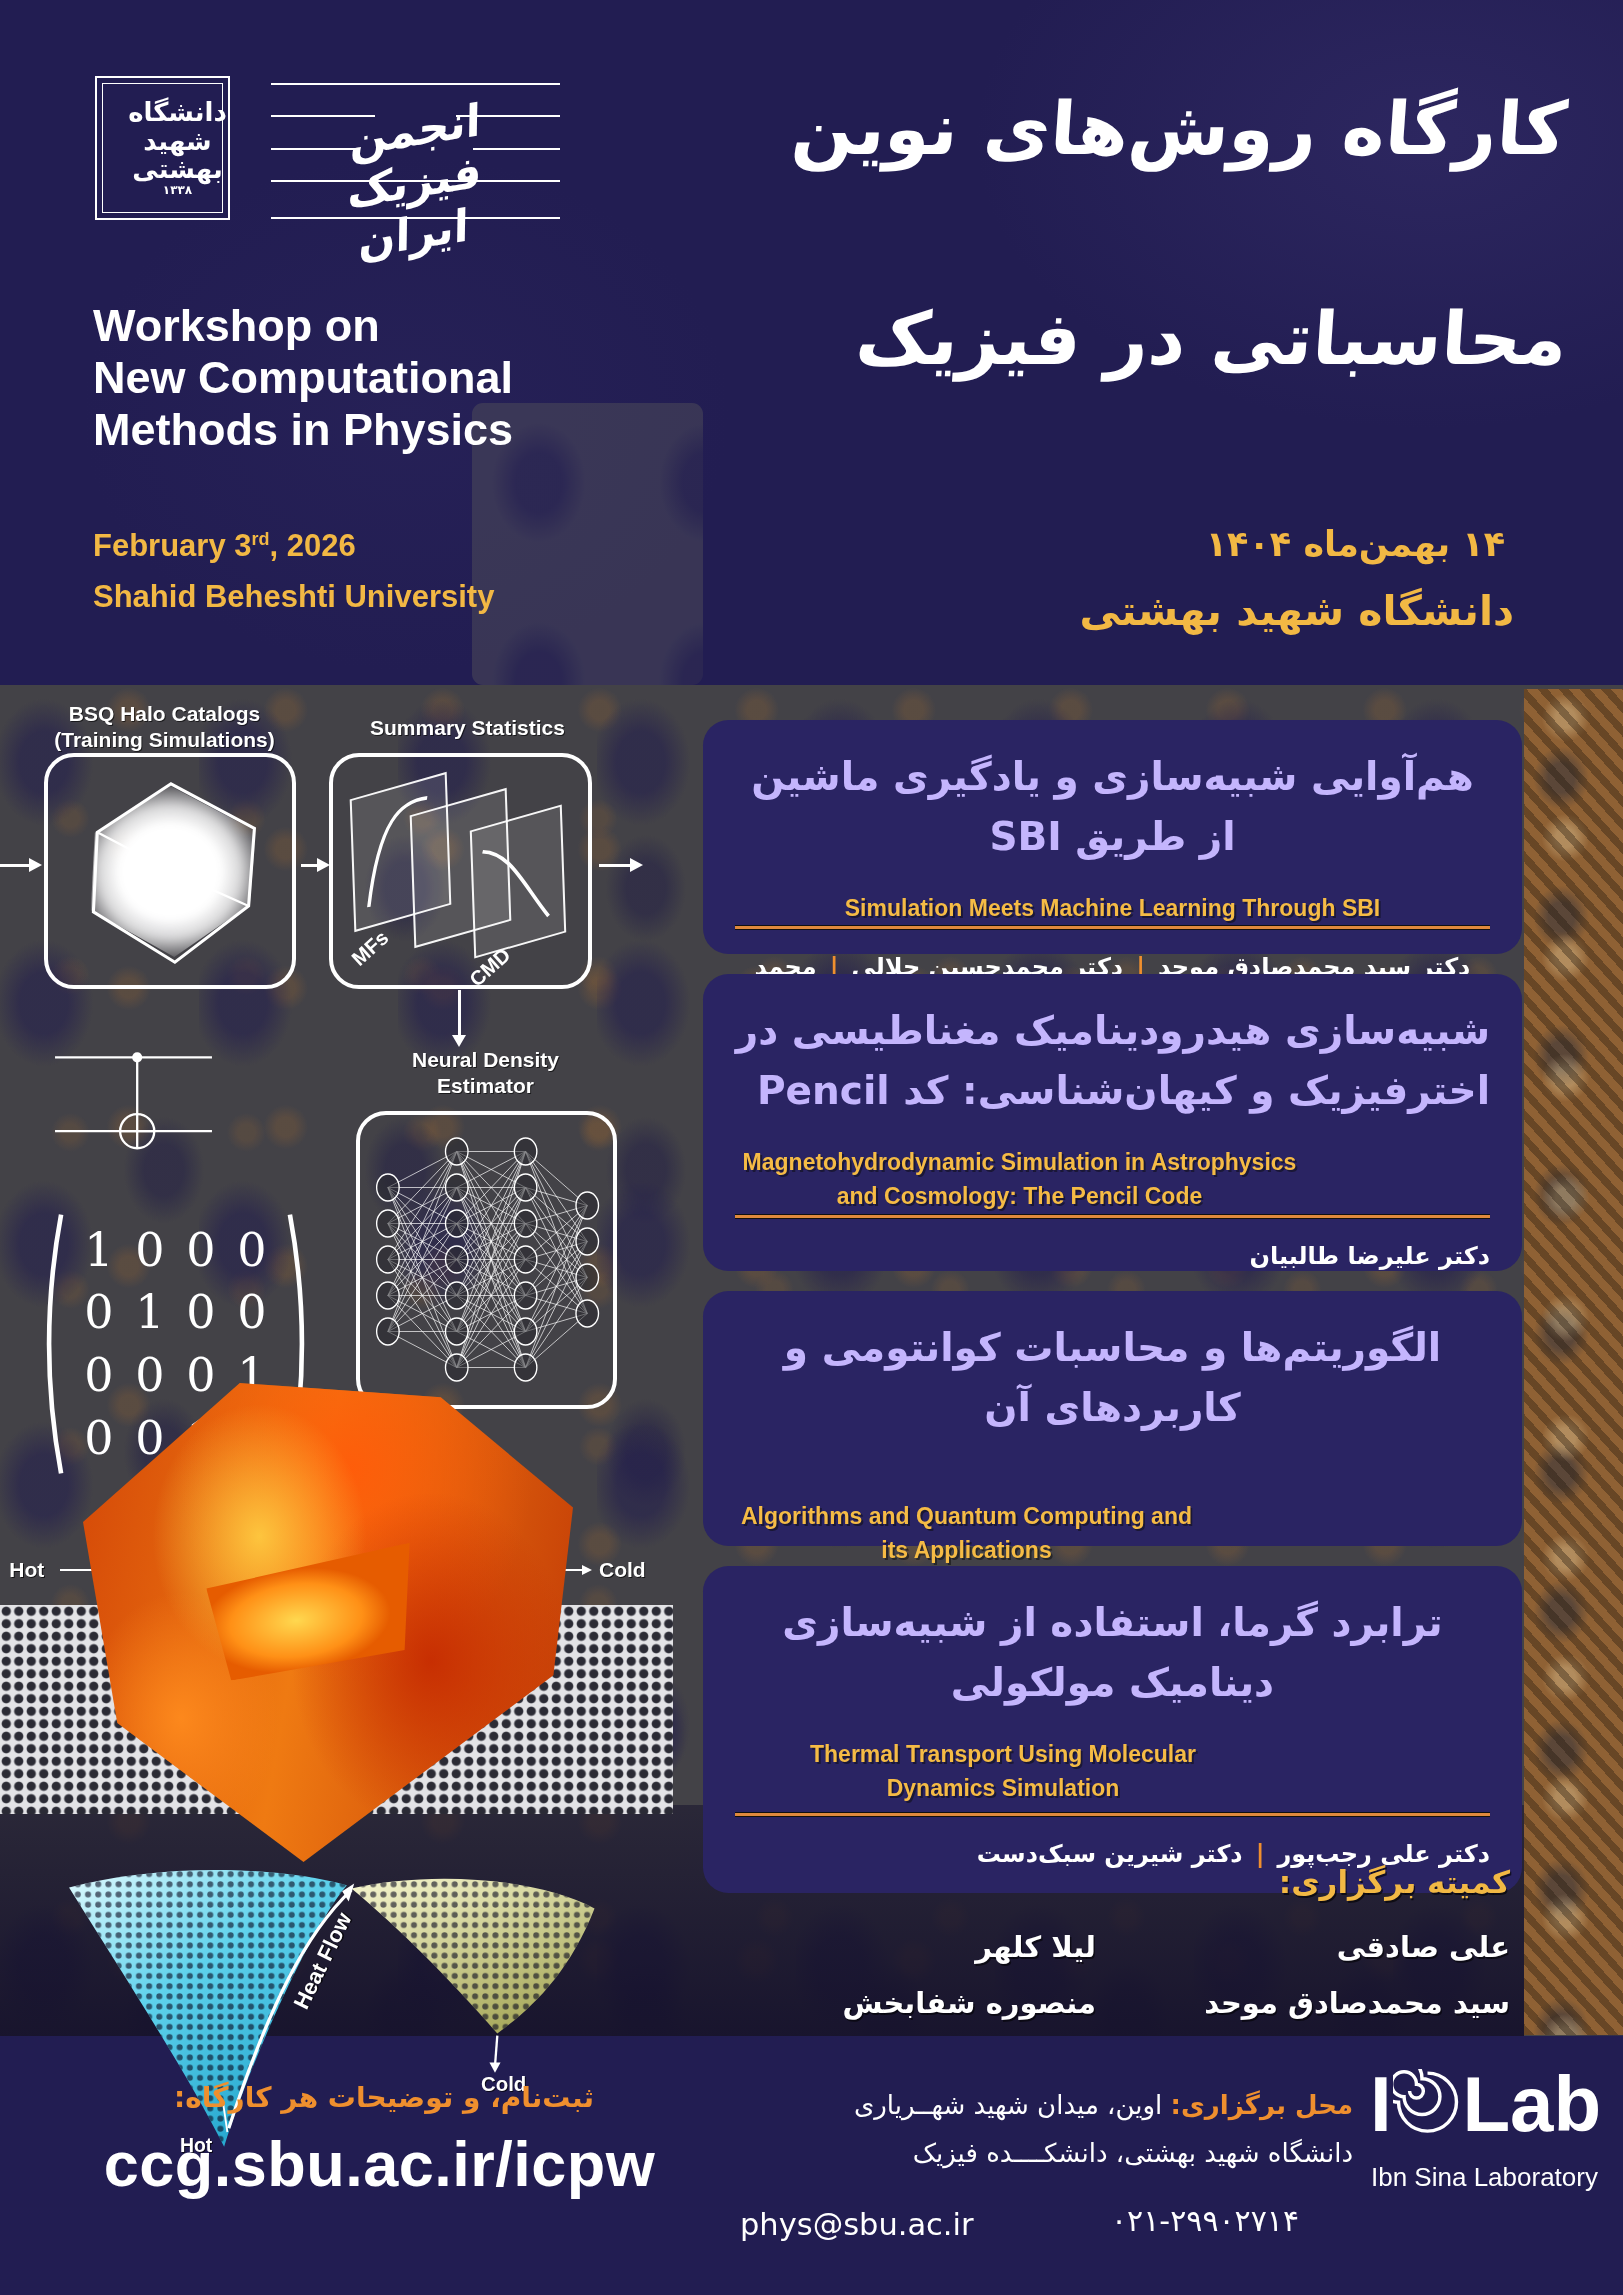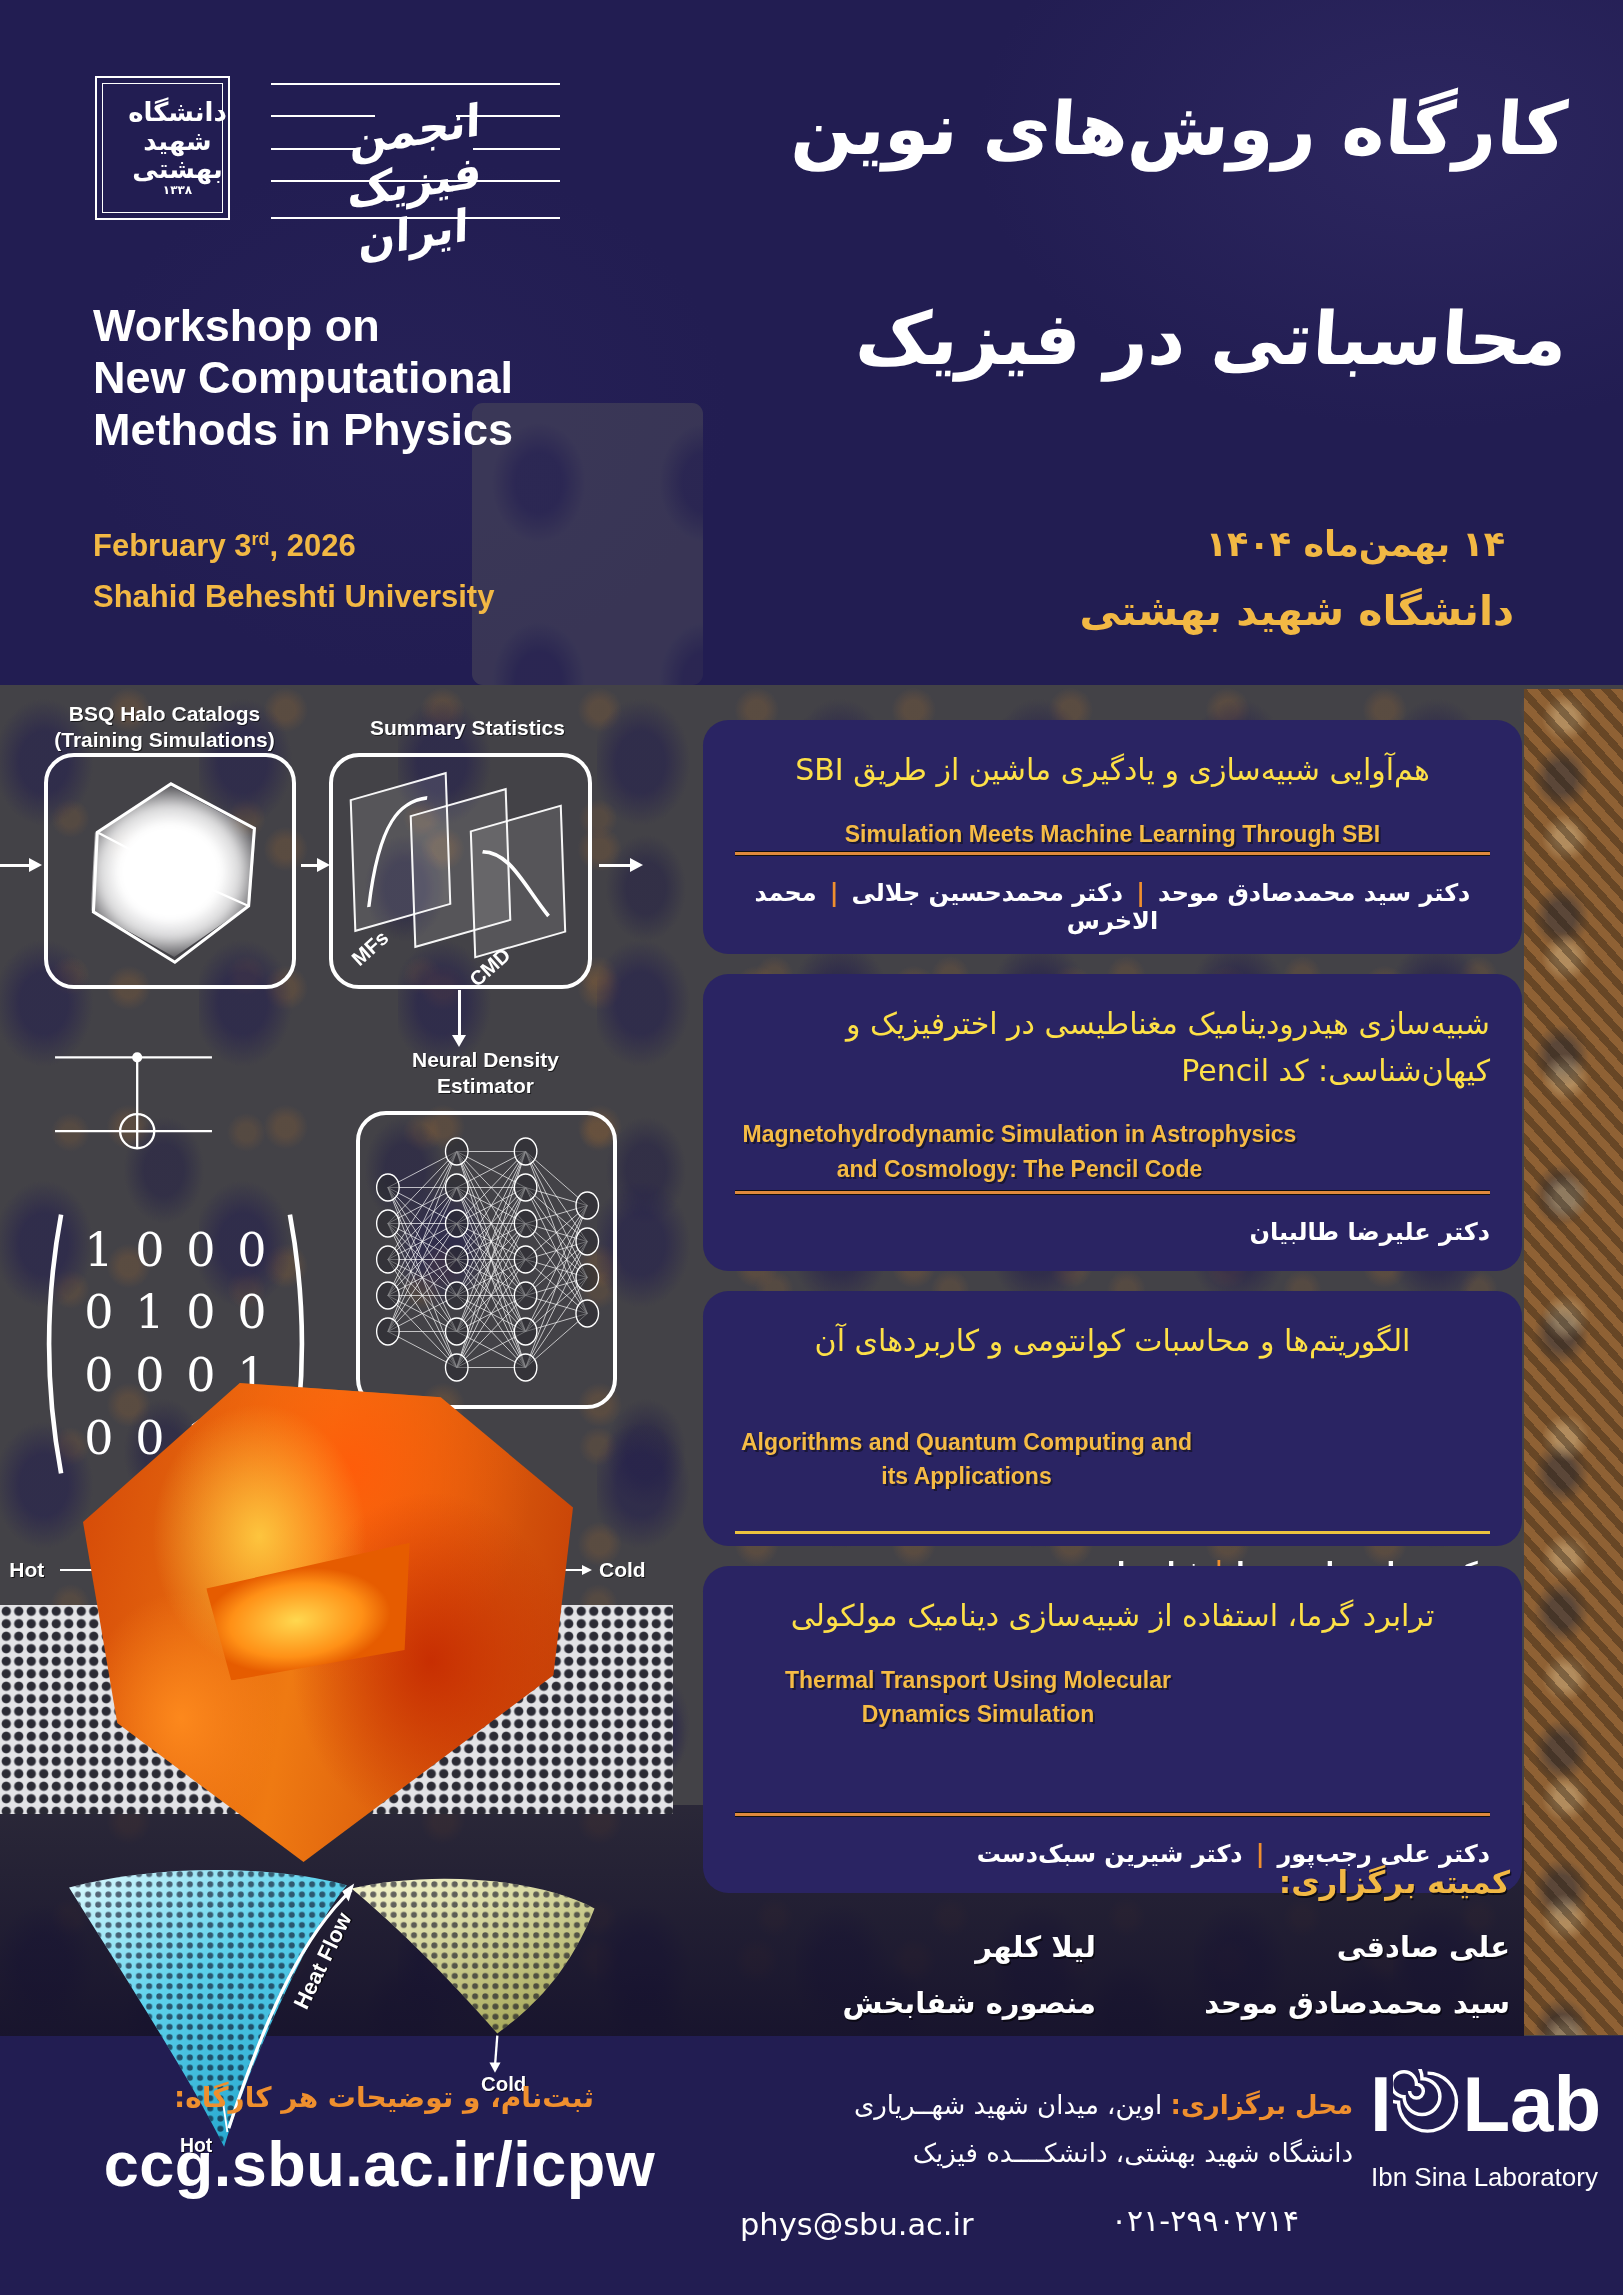--- a/index.html
+++ b/index.html
@@ -51,21 +51,21 @@
   .date-en sup{font-size:58%;}
   .venue-en{left:93px;top:579px;font-weight:700;font-size:31px;color:#f2b844;}
   .fa-title{right:56px;text-align:right;font-weight:700;color:#fff;font-size:73px;
     transform:skewX(-4deg);}
   .fa-date{right:118px;top:524px;font-weight:700;font-size:35px;color:#f2b844;}
   .fa-venue{right:109px;top:587px;font-weight:700;font-size:41px;color:#f2b844;letter-spacing:0.5px;}
 
   
   .card{left:703px;width:819px;background:#2a2463;border-radius:25.4px;
     box-sizing:border-box;padding:27px 32px 25.4px 32px;display:flex;flex-direction:column;}
-  .card .t-fa{font-weight:400;font-size:30px;line-height:1.55;color:#fde047;}
+  .card .t-fa{font-weight:700;font-size:39px;line-height:1.55;color:#c4b5fd;}
   .card .t-en{margin-top:23px;font-weight:700;font-size:23px;line-height:1.5;color:#f5bb45;
     text-shadow:1.9px 2.3px 0 rgba(10,10,10,.5);}
   .card .bottom{margin-top:auto;}
   .divider{height:5.1px;width:100%;
     background:linear-gradient(180deg,#101010 0 26%,#e0893c 26% 74%,#14100c 74% 100%);}
   .divider.yellow{height:3.2px;background:#ecc23f;}
   .speakers{margin-top:23px;direction:rtl;font-family:"DejaVu Sans",sans-serif;
     font-weight:700;font-size:24px;color:#fff;}
   .speakers .pipe{color:#ef8f2e;margin:0 13px;}
   .align-c{text-align:center;}
@@ -462,21 +462,21 @@
     <div class="bottom">
       <div class="divider yellow"></div>
       <div class="speakers align-r">
         <span>دکتر پیمان صاحب‌سرا</span><span class="pipe">|</span><span>فتانه باخرد</span>
       </div>
     </div>
   </article>
 
   <article class="abs card" style="top:1566px;height:327px;">
     <div class="t-fa fa align-c">ترابرد گرما، استفاده از شبیه‌سازی دینامیک مولکولی</div>
-    <div class="t-en align-l" style="max-width:486px;">Thermal Transport Using Molecular Dynamics Simulation</div>
+    <div class="t-en align-l" style="max-width:486px;margin-left:25px;">Thermal Transport Using Molecular Dynamics Simulation</div>
     <div class="bottom">
       <div class="divider"></div>
       <div class="speakers align-r">
         <span>دکتر علی رجب‌پور</span><span class="pipe">|</span><span>دکتر شیرین سبک‌دست</span>
       </div>
     </div>
   </article>
 
   <div class="abs committee-h">کمیته برگزاری:</div>
   <div class="abs member" style="right:113px;top:1930px;">علی صادقی</div>

